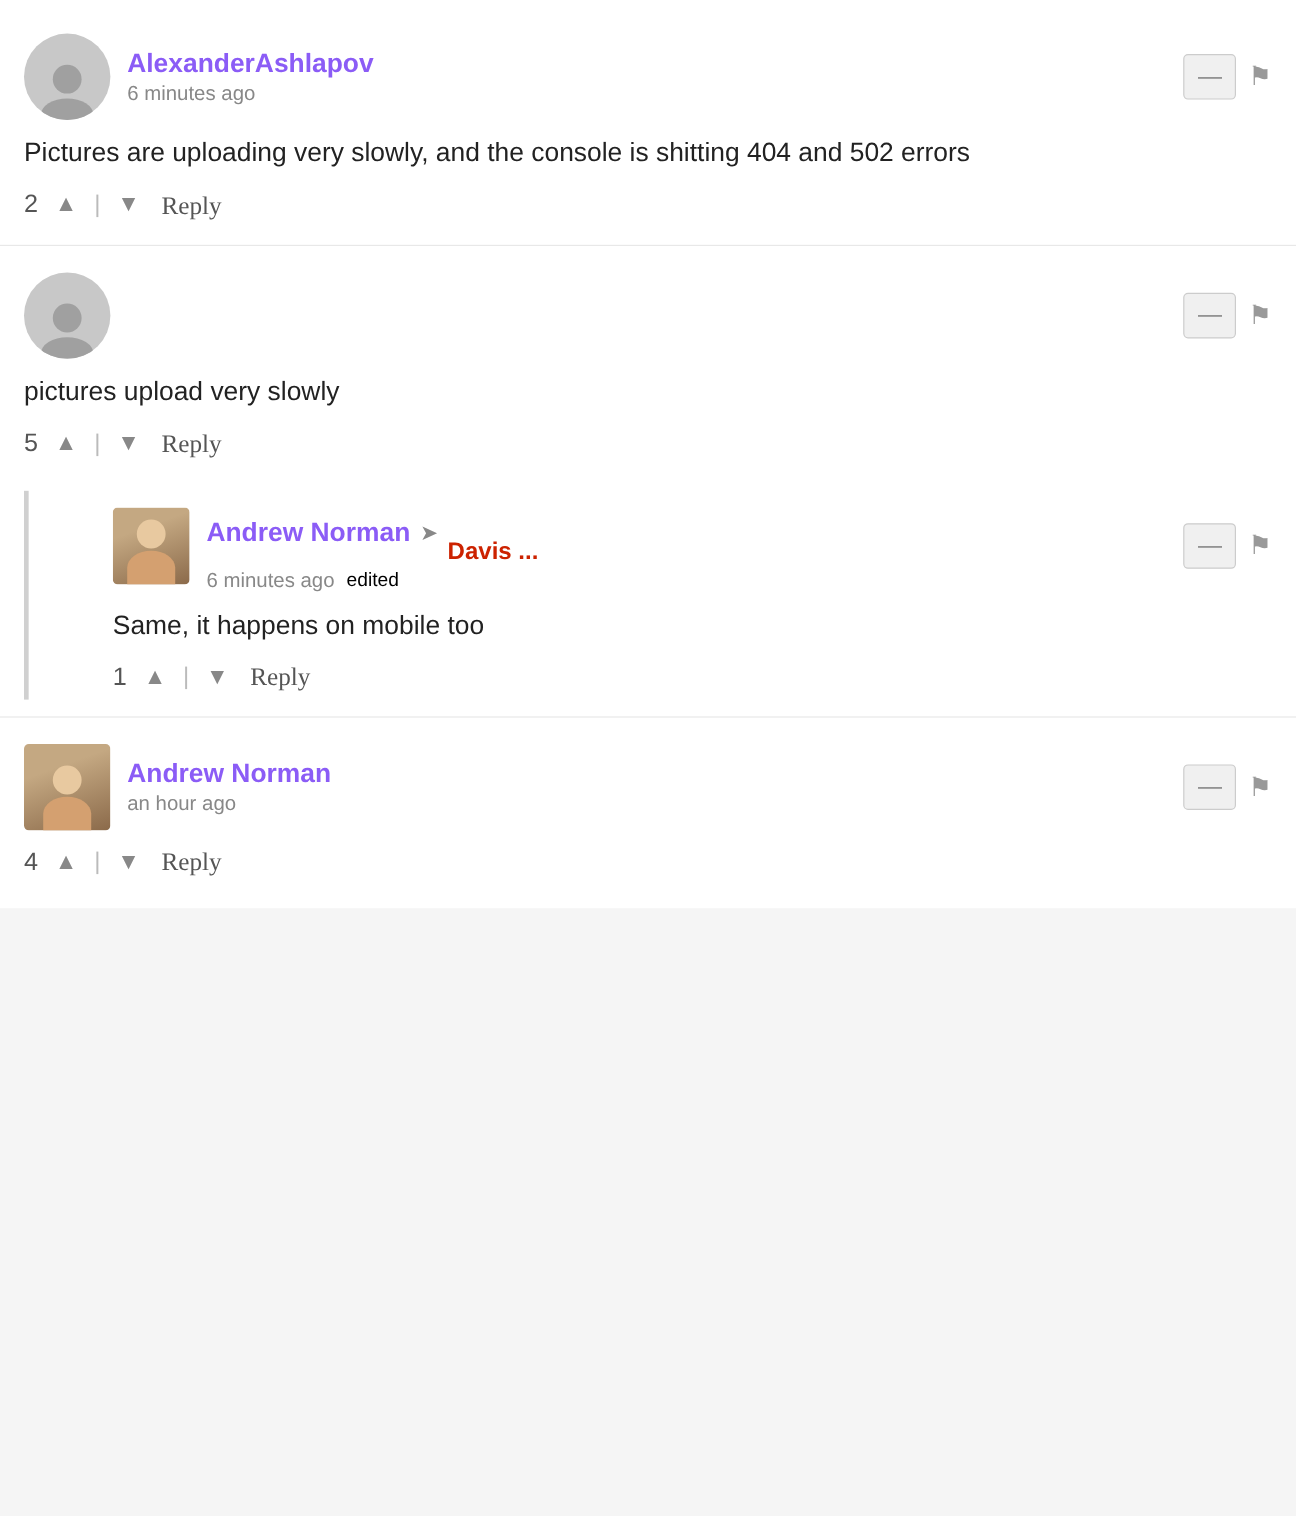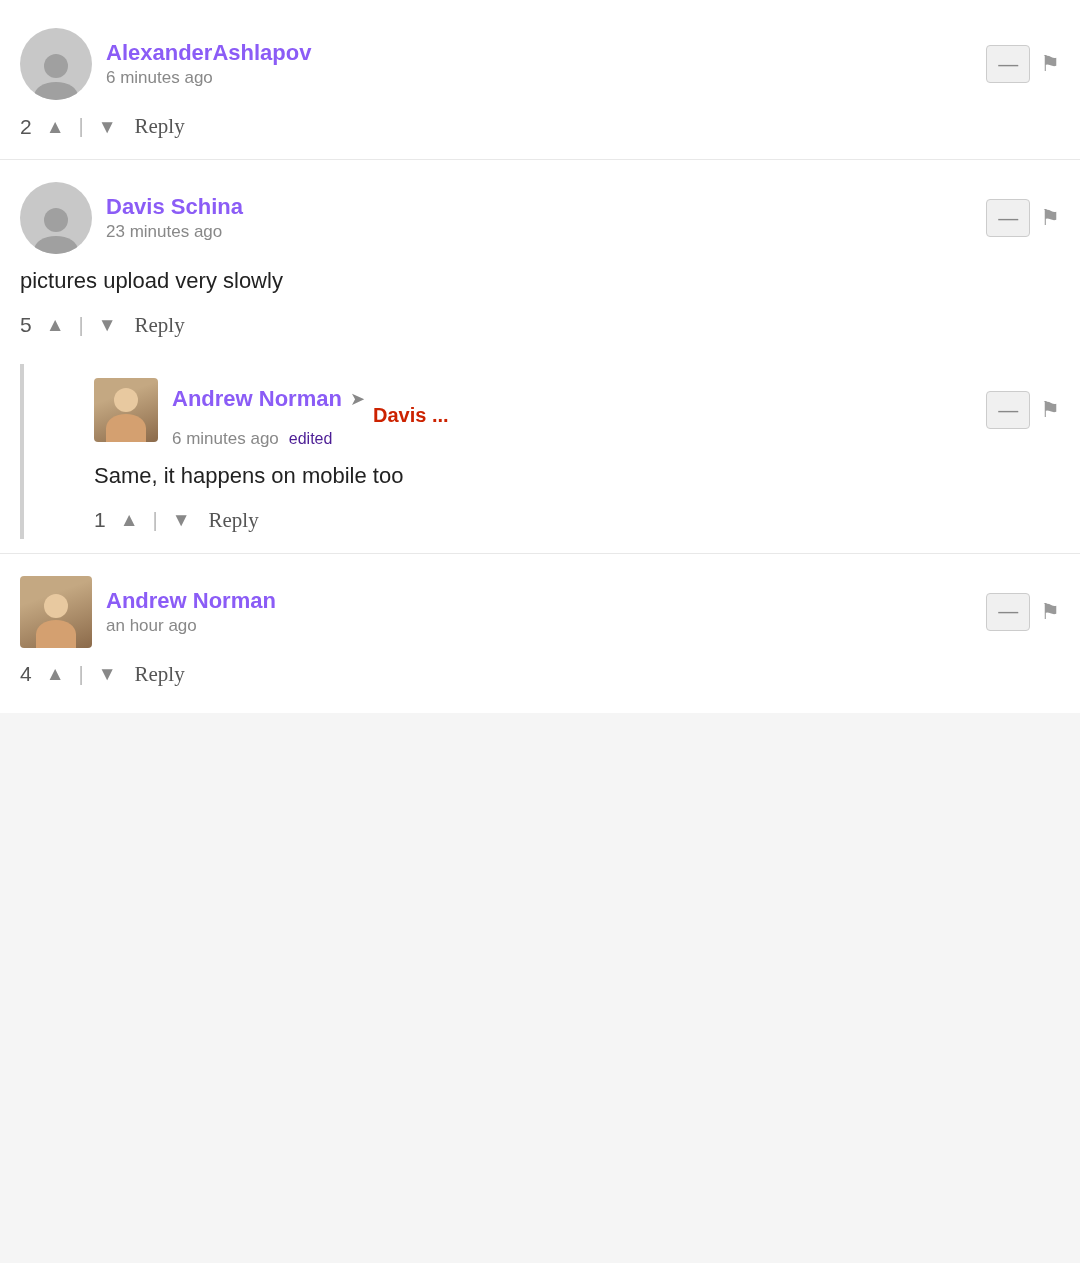--- a/index.html
+++ b/index.html
@@ -177,21 +177,21 @@
       font-weight: 500;
       padding: 2px 4px;
       font-family: Liberation Serif, serif;
     }
     .divider {
       height: 1px;
       background: #e8e8e8;
       margin: 4px 0;
     }
     .edited-label {
-      color: #4c1d95;
+      color: #000000;
       font-size: 16px;
       margin-left: 4px;
     }
   </style>
 </head>
 <body>
 
 <div class="comments-container">
 
   <div class="comment">
@@ -210,20 +210,21 @@
       </div>
       <div class="header-actions">
         <button class="action-btn">
           <span>—</span>
         </button>
         <button class="flag-btn">
           <span>⚑</span>
         </button>
       </div>
     </div>
+    <div class="comment-text">Pictures are uploading very slowly, and the console is shitting 404 and 502 errors</div>
     <div class="comment-footer">
       <span class="vote-count">2</span>
       <button class="vote-btn">
         <span>▲</span>
       </button>
       <span class="separator">|</span>
       <button class="vote-btn">
         <span>▼</span>
       </button>
       <button class="reply-btn">Reply</button>
@@ -233,24 +234,20 @@
   <div class="divider"></div>
 
   <div class="comment">
     <div class="comment-header">
       <div class="comment-header-left">
         <div class="avatar-placeholder">
           <svg viewBox="0 0 52 52" fill="none" xmlns="http://www.w3.org/2000/svg">
             <circle cx="26" cy="18" r="12" fill="#a0a0a0"></circle>
             <ellipse cx="26" cy="48" rx="22" ry="14" fill="#a0a0a0"></ellipse>
           </svg>
-        </div>
-        <div class="user-info">
-          <span class="username">Davis Schina</span>
-          <span class="timestamp">23 minutes ago</span>
         </div>
       </div>
       <div class="header-actions">
         <button class="action-btn">
           <span>—</span>
         </button>
         <button class="flag-btn">
           <span>⚑</span>
         </button>
       </div>

